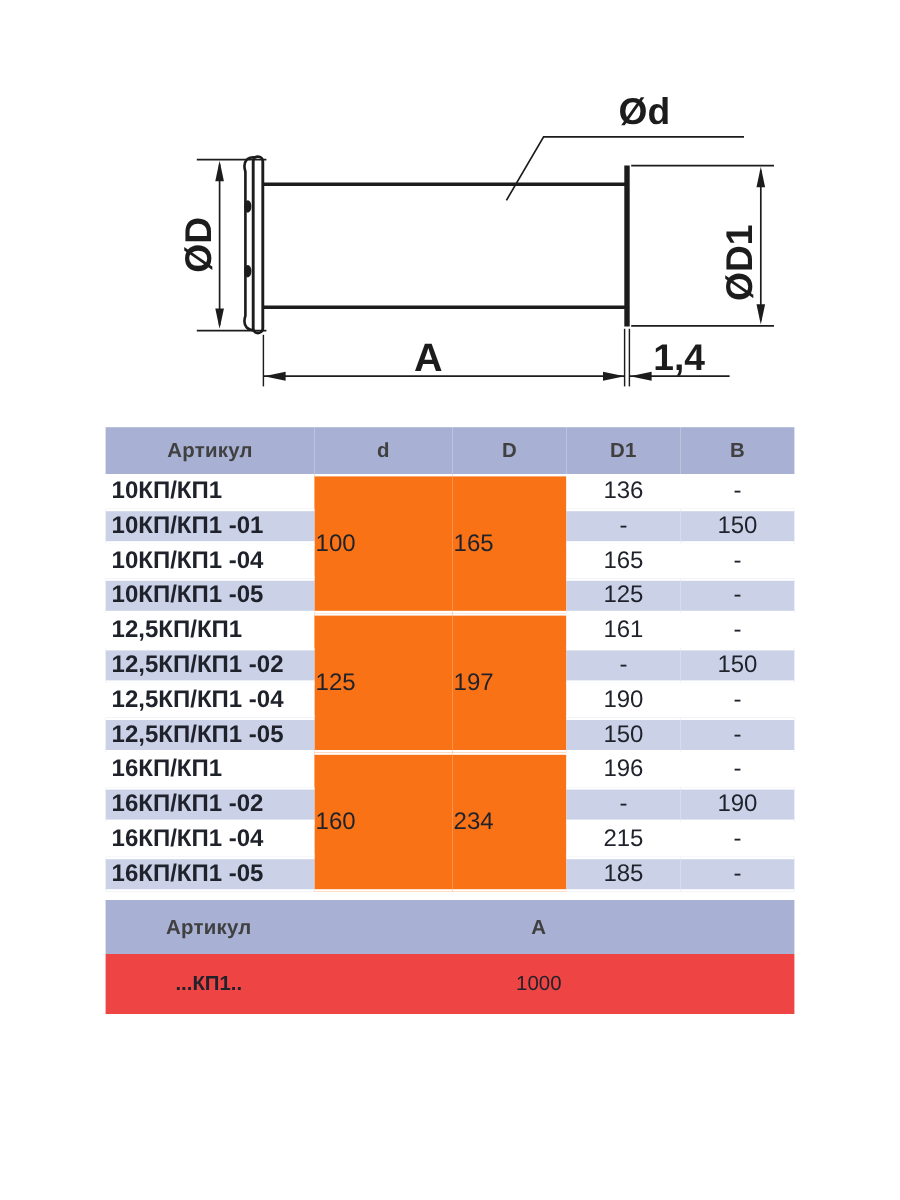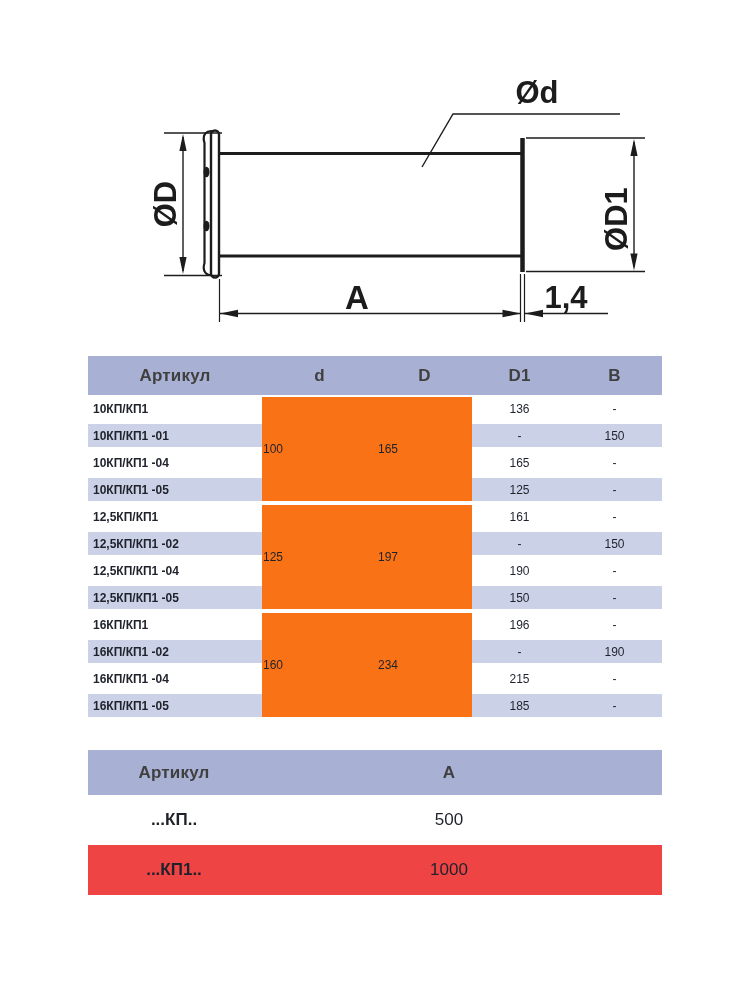--- a/index.html
+++ b/index.html
@@ -11,21 +11,21 @@
   .drawing text{fill:#1c1c1c;font-family:"Liberation Sans","DejaVu Sans",sans-serif;font-weight:700;}
 
   
   table{border-collapse:separate;border-spacing:0;table-layout:fixed;}
   .spec-table{position:absolute;left:88px;width:574px;}
   #dims-table{top:356px;}
   #length-table{top:750px;}
   th{background:#a8b1d3;color:#404040;font-weight:700;font-size:17px;letter-spacing:.2px;}
   #dims-table th{height:37px;}
   #dims-table td{height:21px;border-top:2.5px solid #fff;border-bottom:2.5px solid #fff;
-                 font-size:12px;color:#1f222b;vertical-align:middle;background:#fff;}
+                 font-size:20px;color:#1f222b;vertical-align:middle;background:#fff;}
   #dims-table td.art{text-align:left;padding-left:5px;font-weight:600;white-space:nowrap;}
   #dims-table td.num{text-align:center;font-weight:500;}
   #dims-table td.s{background:#cbd2e8;}
   #dims-table td.merged{background:#f97316;font-weight:500;text-align:left;}
 
   #length-table th{height:43px;}
   #length-table td{height:48px;font-size:17px;color:#1f222b;vertical-align:middle;text-align:center;}
   #length-table td.art{font-weight:600;}
   #length-table td.val{font-weight:500;padding-right:25px;}
   #length-table th.acol{padding-right:25px;}
@@ -176,24 +176,20 @@
         <col style="width:172px">
         <col style="width:402px">
       </colgroup>
     <thead>
       <tr>
         <th>Артикул</th>
         <th class="acol">А</th>
       </tr>
     </thead>
     <tbody>
-      <tr>
-        <td class="art">...КП..</td>
-        <td class="val">500</td>
-      </tr>
       <tr class="s">
         <td class="art">...КП1..</td>
         <td class="val">1000</td>
       </tr>
     </tbody>
   </table>
 
 </div>
 
 </body></html>

